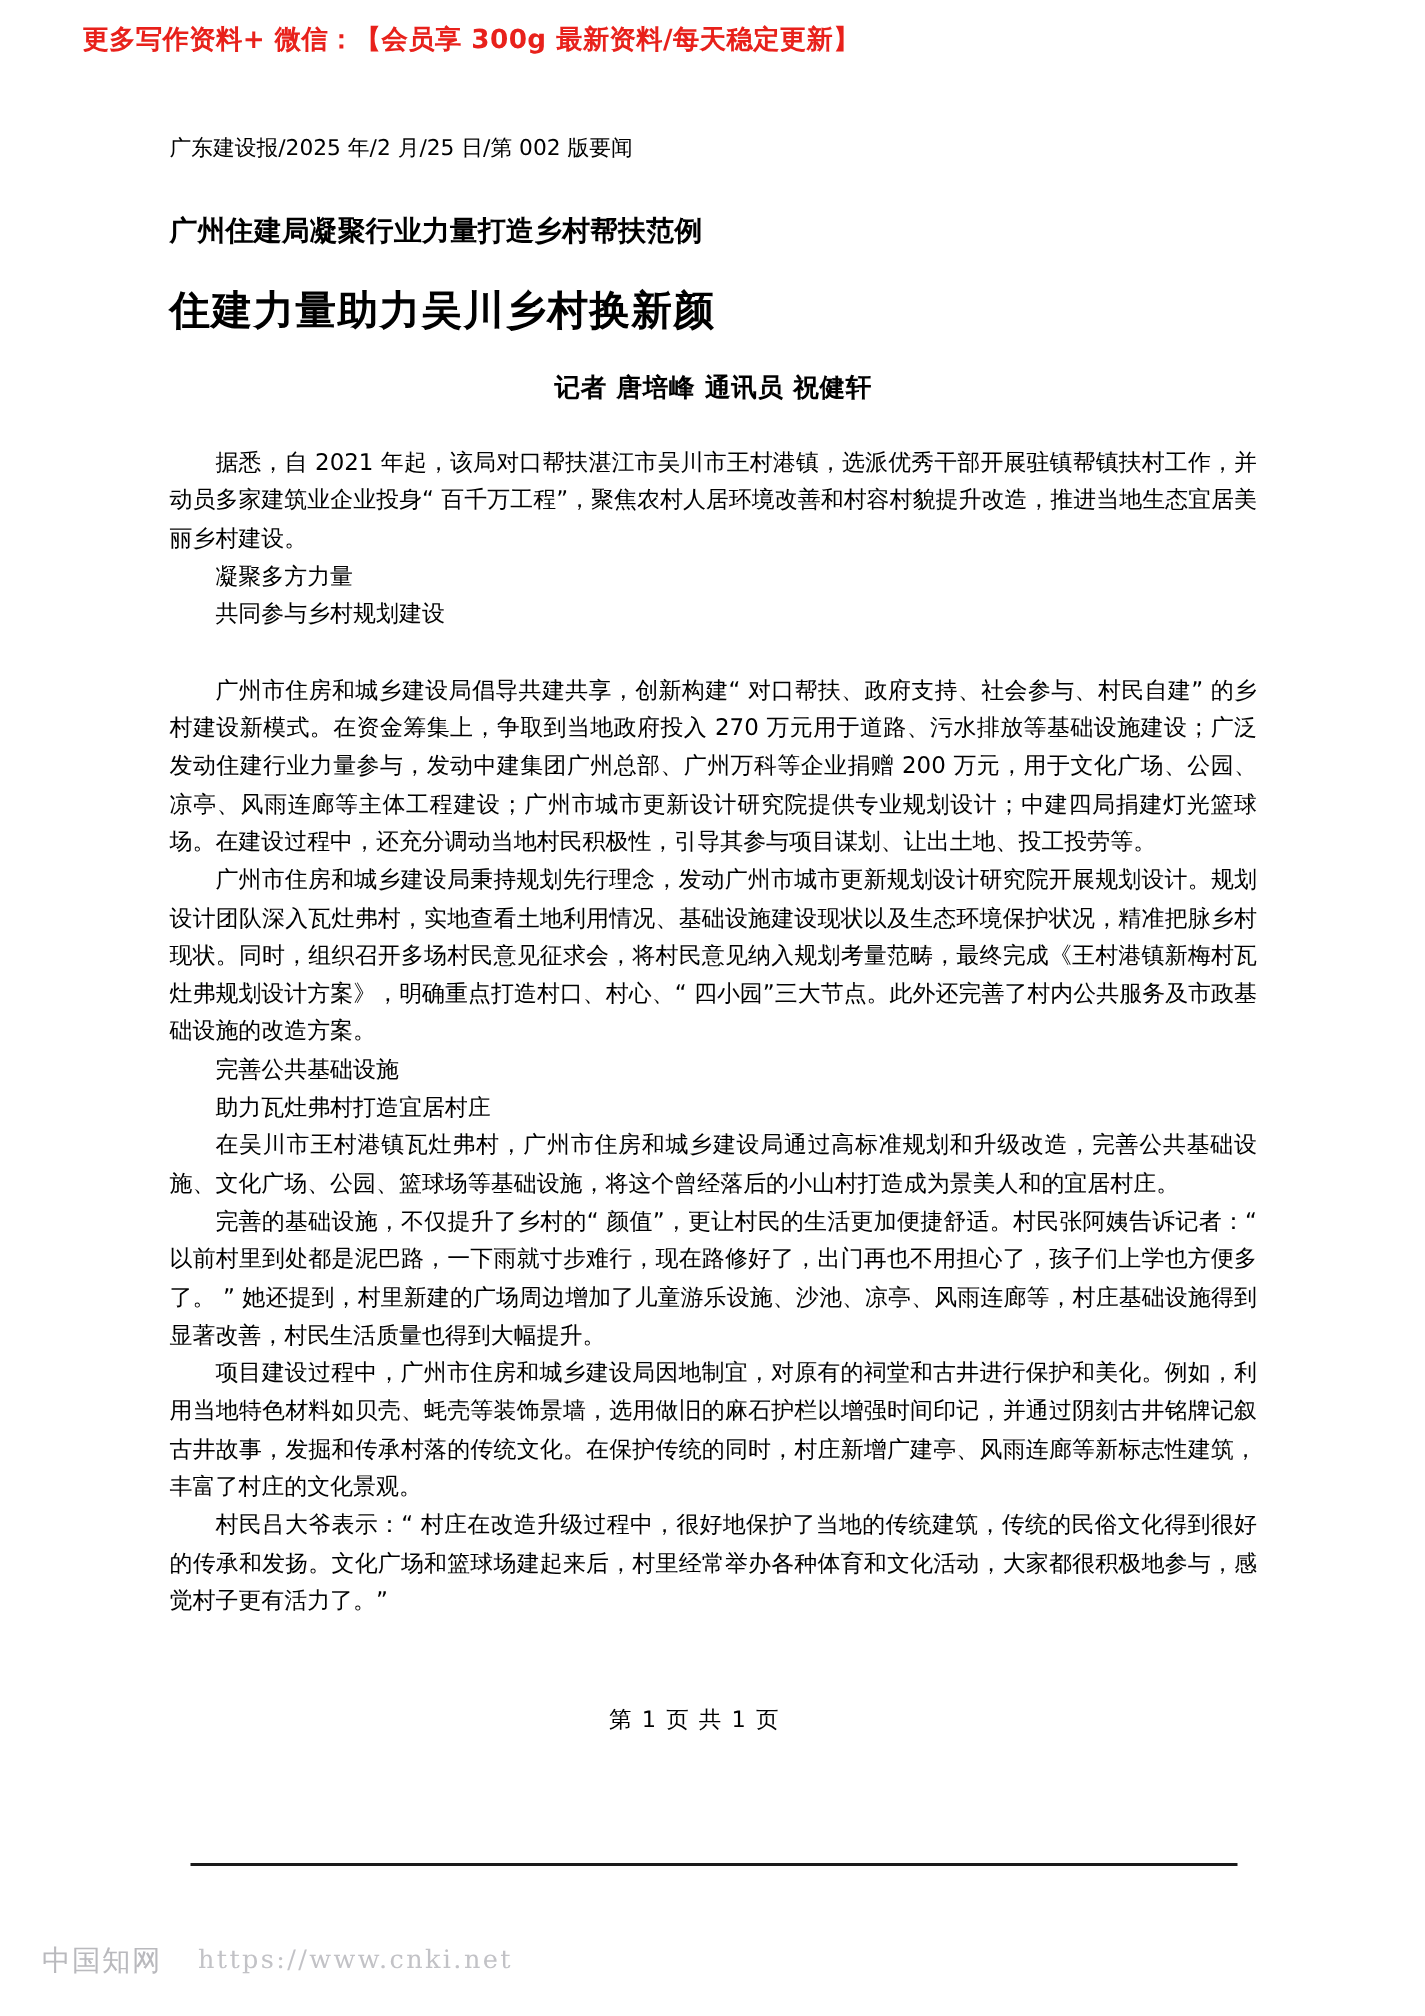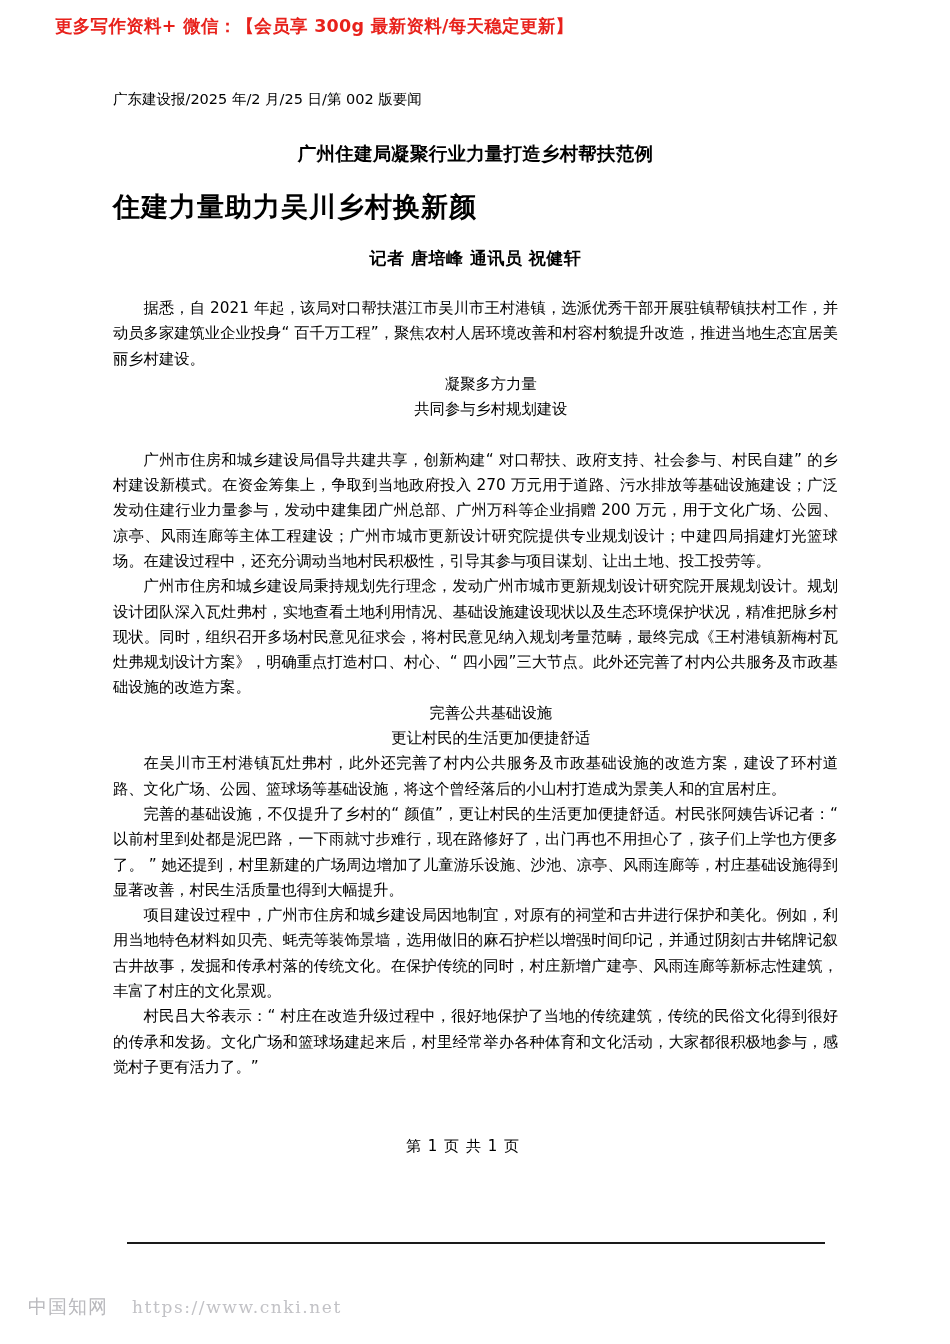--- a/index.html
+++ b/index.html
@@ -39,21 +39,21 @@
   
   .masthead {
     font-size: 14.5px;
     line-height: 23px;
     color: #000;
     width: 420px;
   }
 
   
   .kicker {
-    text-align: center;
+    text-align: left;
     font-size: 18.5px;
     font-weight: bold;
     margin-top: 30px;
     letter-spacing: 0.2px;
   }
   .headline {
     font-size: 27px;
     font-weight: bold;
     margin-top: 23px;
     letter-spacing: 1px;
@@ -76,21 +76,20 @@
     text-align: justify;
     text-justify: inter-ideograph;
     text-indent: 2em;
     margin: 0;
   }
   .subhead {
     font-size: 15.3px;
     line-height: 25.3px;
     text-indent: 2em;
     margin: 0;
-    text-align: center;
   }
   .spacer-line {
     height: 25.3px;
   }
 
   
   .page-number {
     position: absolute;
     left: 113px;
     top: 1137px;
@@ -154,23 +153,23 @@
 
     <p class="subhead">凝聚多方力量</p>
     <p class="subhead">共同参与乡村规划建设</p>
 
     <div class="spacer-line"></div>
 
     <p class="para">广州市住房和城乡建设局倡导共建共享，创新构建“ 对口帮扶、政府支持、社会参与、村民自建” 的乡村建设新模式。在资金筹集上，争取到当地政府投入 270 万元用于道路、污水排放等基础设施建设；广泛发动住建行业力量参与，发动中建集团广州总部、广州万科等企业捐赠 200 万元，用于文化广场、公园、凉亭、风雨连廊等主体工程建设；广州市城市更新设计研究院提供专业规划设计；中建四局捐建灯光篮球场。在建设过程中，还充分调动当地村民积极性，引导其参与项目谋划、让出土地、投工投劳等。</p>
     <p class="para">广州市住房和城乡建设局秉持规划先行理念，发动广州市城市更新规划设计研究院开展规划设计。规划设计团队深入瓦灶弗村，实地查看土地利用情况、基础设施建设现状以及生态环境保护状况，精准把脉乡村现状。同时，组织召开多场村民意见征求会，将村民意见纳入规划考量范畴，最终完成《王村港镇新梅村瓦灶弗规划设计方案》，明确重点打造村口、村心、“ 四小园”三大节点。此外还完善了村内公共服务及市政基础设施的改造方案。</p>
 
     <p class="subhead">完善公共基础设施</p>
-    <p class="subhead">更让村民的生活更加便捷舒适</p>
+    <p class="subhead">助力瓦灶弗村打造宜居村庄</p>
 
-    <p class="para">在吴川市王村港镇瓦灶弗村，此外还完善了村内公共服务及市政基础设施的改造方案，建设了环村道路、文化广场、公园、篮球场等基础设施，将这个曾经落后的小山村打造成为景美人和的宜居村庄。</p>
+    <p class="para">在吴川市王村港镇瓦灶弗村，广州市住房和城乡建设局通过高标准规划和升级改造，完善公共基础设施、文化广场、公园、篮球场等基础设施，将这个曾经落后的小山村打造成为景美人和的宜居村庄。</p>
     <p class="para">完善的基础设施，不仅提升了乡村的“ 颜值”，更让村民的生活更加便捷舒适。村民张阿姨告诉记者：“ 以前村里到处都是泥巴路，一下雨就寸步难行，现在路修好了，出门再也不用担心了，孩子们上学也方便多了。 ” 她还提到，村里新建的广场周边增加了儿童游乐设施、沙池、凉亭、风雨连廊等，村庄基础设施得到显著改善，村民生活质量也得到大幅提升。</p>
     <p class="para">项目建设过程中，广州市住房和城乡建设局因地制宜，对原有的祠堂和古井进行保护和美化。例如，利用当地特色材料如贝壳、蚝壳等装饰景墙，选用做旧的麻石护栏以增强时间印记，并通过阴刻古井铭牌记叙古井故事，发掘和传承村落的传统文化。在保护传统的同时，村庄新增广建亭、风雨连廊等新标志性建筑，丰富了村庄的文化景观。</p>
     <p class="para">村民吕大爷表示：“ 村庄在改造升级过程中，很好地保护了当地的传统建筑，传统的民俗文化得到很好的传承和发扬。文化广场和篮球场建起来后，村里经常举办各种体育和文化活动，大家都很积极地参与，感觉村子更有活力了。”</p>
 
   </div>
 </div>
 
 <div class="page-number">第 1 页 共 1 页</div>
 
 <div class="bottom-rule"></div>

